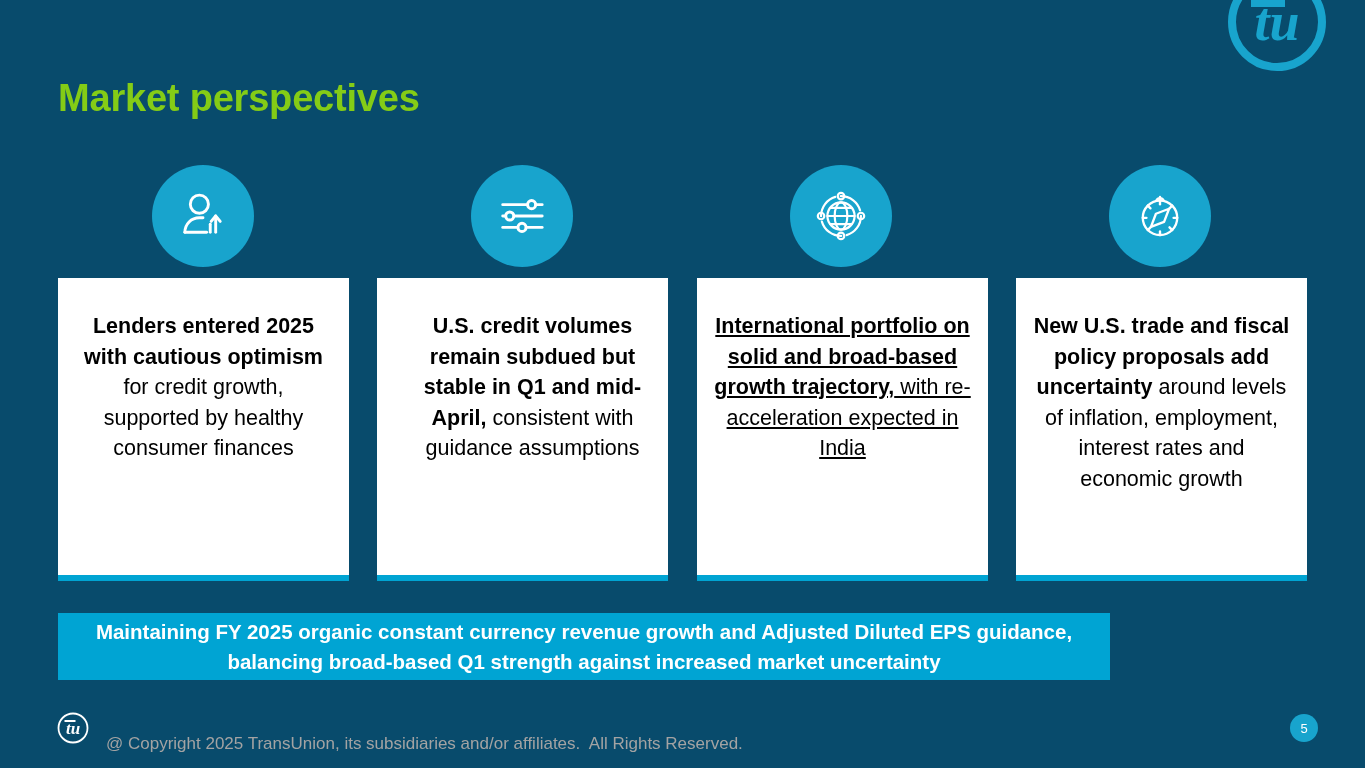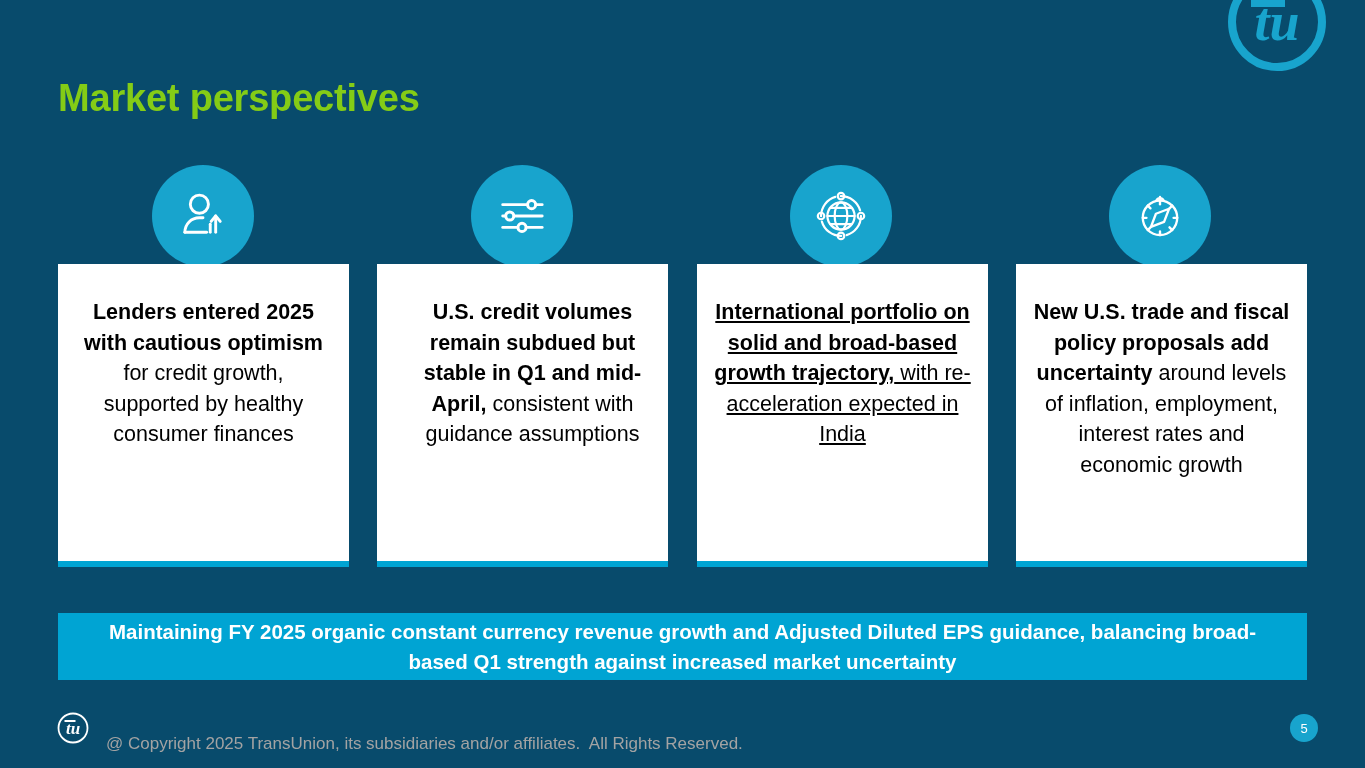--- a/index.html
+++ b/index.html
@@ -61,21 +61,21 @@
     display: flex;
     align-items: center;
     justify-content: center;
   }
   .icon-badge svg { display: block; }
 
   
   .cards {
     position: absolute;
     left: 58px;
-    top: 264px;
+    top: 278px;
     width: 1249px;
     height: 303px;
   }
   .card {
     position: absolute;
     top: 0;
     width: 291px;
     height: 303px;
     background: #ffffff;
     box-sizing: border-box;
@@ -89,21 +89,21 @@
     text-align: center;
     font-weight: normal;
   }
   .card-text .b { font-weight: bold; }
 
   
   .banner {
     position: absolute;
     left: 58px;
     top: 613px;
-    width: 1249px;
+    width: 1052px;
     height: 67px;
     background: #00a4d3;
     display: flex;
     align-items: center;
     justify-content: center;
     box-sizing: border-box;
     padding: 0 22px;
   }
   .banner-text {
     color: #ffffff;

